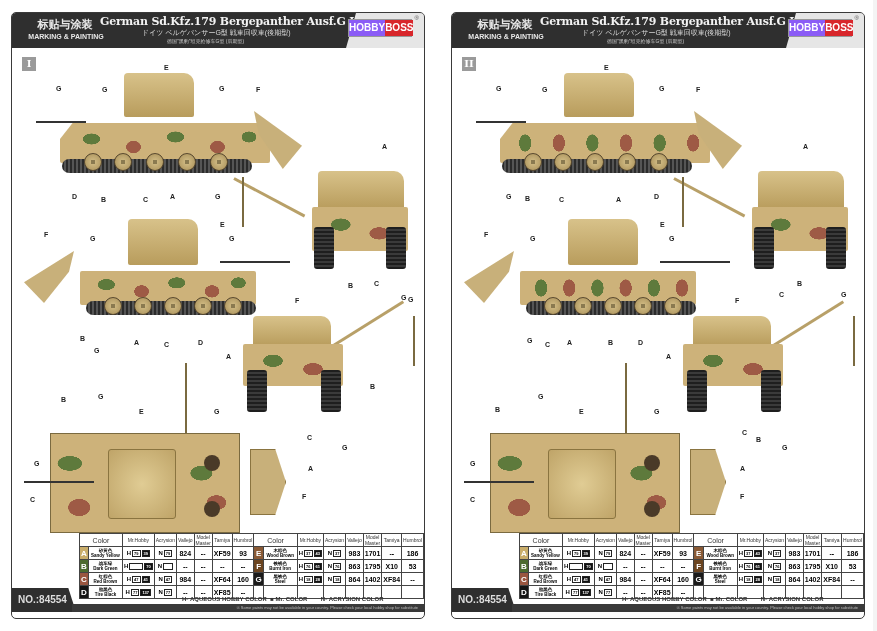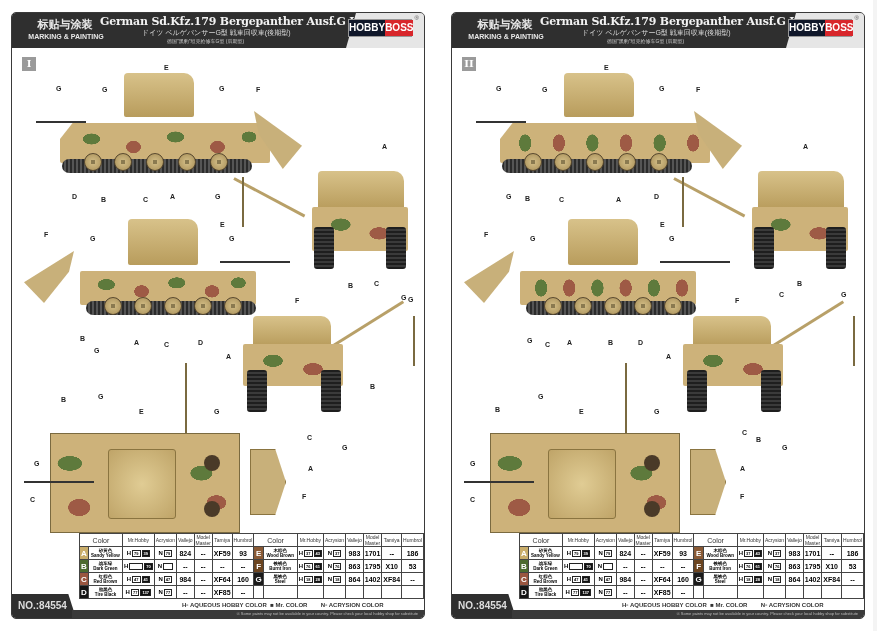--- a/index.html
+++ b/index.html
@@ -3,21 +3,21 @@
 <meta charset="utf-8">
 <style>
   * { box-sizing: border-box; margin: 0; padding: 0; }
   html, body { width: 877px; height: 631px; background: #ffffff; overflow: hidden; font-family: "Liberation Sans", sans-serif; }
   .sheet { position: absolute; top: 12px; width: 414px; height: 607px; border: 1px solid #3a3a3a; border-radius: 5px; background: #fff; overflow: hidden; }
   .sheet.p1 { left: 11px; }
   .sheet.p2 { left: 451px; }
   .header { position: absolute; left: 0; top: 0; width: 100%; height: 35px; background: #2f2f2f; }
   .header .logo-area { position: absolute; right: 0; top: 0; width: 78px; height: 35px; background: #e6e6e6; clip-path: polygon(10px 0, 100% 0, 100% 100%, 0 100%); }
   .logo { position: absolute; right: 12px; top: 6px; width: 64px; height: 18px; display: flex; font: bold 10px "Liberation Sans", sans-serif; border: 1px solid #999; }
-  .logo .hb { background: #0f172a; color: #fff; flex: 1; text-align: center; line-height: 16px; }
+  .logo .hb { background: #8b5cf6; color: #fff; flex: 1; text-align: center; line-height: 16px; }
   .logo .bs { background: #d8262b; color: #fff; flex: 1; text-align: center; line-height: 16px; }
   .reg { position: absolute; right: 5px; top: 2px; font-size: 6px; color: #555; }
   .cn-title { position: absolute; left: 20px; top: 4px; color: #e8e8e8; font-size: 11px; font-weight: bold; width: 66px; text-align: center; }
   .en-sub { position: absolute; left: 14px; top: 20px; color: #e8e8e8; font-size: 7px; font-weight: bold; width: 80px; text-align: center; }
   .main-title { position: absolute; left: 88px; top: 2px; color: #f2f2f2; font: bold 11px "DejaVu Serif", serif; white-space: nowrap; letter-spacing: -0.2px; }
   .jp-title { position: absolute; left: 130px; top: 15px; color: #ddd; font-size: 7px; white-space: nowrap; }
   .cn-sub { position: absolute; left: 155px; top: 25px; color: #ccc; font-size: 5px; white-space: nowrap; }
   .scheme-badge { position: absolute; left: 10px; top: 44px; width: 14px; height: 14px; background: #9a9a9a; color: #fff; font: bold 10px "DejaVu Serif", serif; text-align: center; line-height: 14px; }
   .lbl { position: absolute; font: bold 7px "Liberation Sans", sans-serif; color: #222; }
   
@@ -62,21 +62,21 @@
   .ctable { position: absolute; left: 67px; top: 520px; border-collapse: collapse; font-size: 5px; }
   .ctable td, .ctable th { border: 1px solid #444; height: 13px; text-align: center; padding: 0 1px; font-weight: normal; }
   .ctable th { height: 12px; font-size: 5px; color: #333; }
   .ctable th.colorh { font-size: 7px; }
   .ctable td.val { font: bold 7px "Liberation Sans", sans-serif; }
   .ctable td.letter { color: #fff; font: bold 8px "Liberation Sans", sans-serif; width: 9px; }
   .ctable td.name { font: bold 4.5px "Liberation Sans", sans-serif; line-height: 5px; width: 34px; }
   .code { display: inline-flex; align-items: center; font: bold 6px "Liberation Sans", sans-serif; gap: 1px; }
   .code .box { border: 1px solid #222; font-size: 4px; padding: 0 1px; background: #fff; }
   .code .box.dark { background: #111; color: #fff; }
-  .footer { position: absolute; left: 0; bottom: 0; width: 100%; height: 28px; }
+  .footer { position: absolute; left: 0; bottom: 6px; width: 100%; height: 28px; }
   .footer .num { position: absolute; left: 0; bottom: 0; width: 64px; height: 24px; background: #2f2f2f; color: #ddd; font: bold 10px "Liberation Sans", sans-serif; line-height: 24px; padding-left: 6px; clip-path: polygon(0 0, 88% 0, 100% 100%, 0 100%); }
   .footer .legend { position: absolute; left: 170px; bottom: 10px; font: bold 6px "Liberation Sans", sans-serif; color: #333; white-space: nowrap; }
   .footer .note-bar { position: absolute; left: 60px; right: 0; bottom: 0; height: 8px; background: #3a3a3a; color: #bbb; font-size: 4px; line-height: 8px; text-align: right; padding-right: 6px; white-space: nowrap; }
   .right-scroll { position: absolute; right: 0; top: 0; width: 4px; height: 631px; background: #f4f4f4; }
 </style>
 </head>
 <body>
 
 <div class="sheet p1">
   <div class="header">

